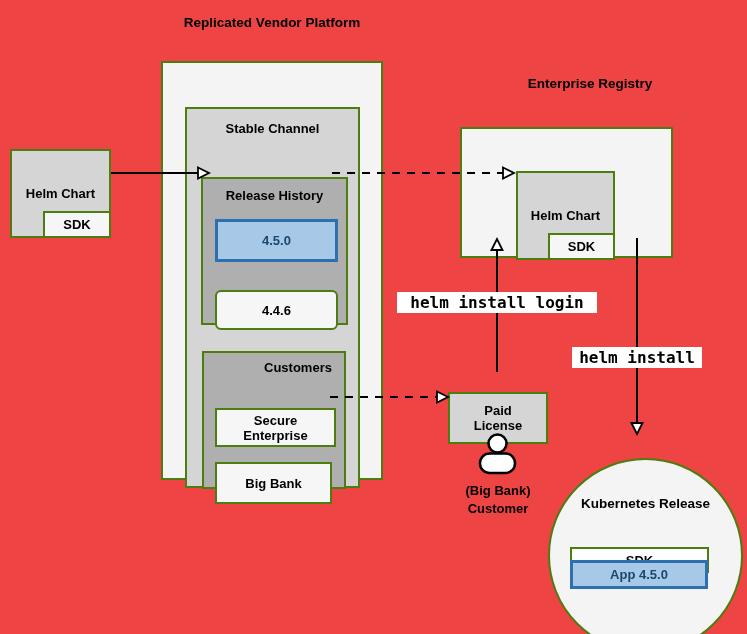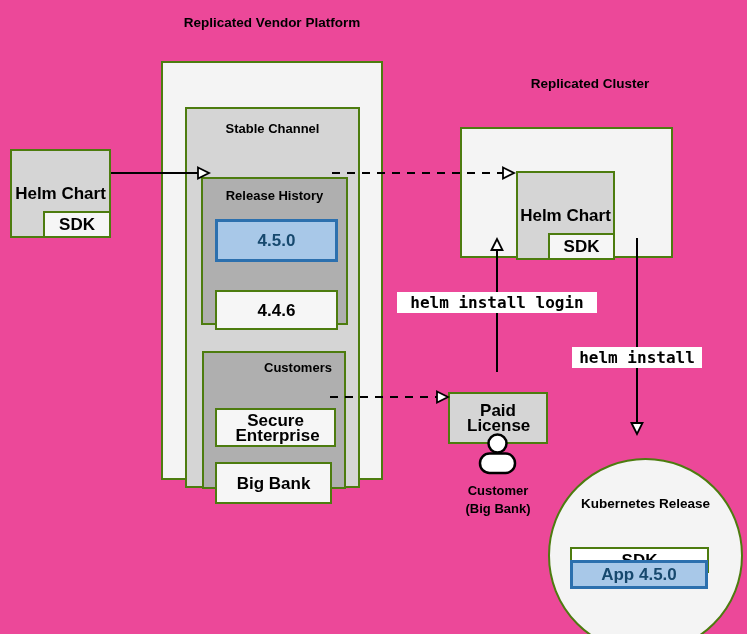--- a/index.html
+++ b/index.html
@@ -1,24 +1,24 @@
 <!DOCTYPE html>
 <html style="--highlight-fill: #A8C8E8; --highlight-border: #2C70AE; --highlight-text: #17496E; --gray-lightest: #F4F4F4; --gray-mid: #D5D5D5; --gray-dark: #AFAFAF; --near-white: #F6F6F6;"><head>
 <meta charset="utf-8">
 <style>
   html,body{margin:0;padding:0;background:#fff;}
   .canvas{
-    position:relative;width:747px;height:634px;background:#ec4899;overflow:hidden;
+    position:relative;width:747px;height:634px;background:#ef4444;overflow:hidden;
     font-family:"Liberation Sans","DejaVu Sans",sans-serif;
     font-weight:700;color:#000;
   }
   .abs{position:absolute;box-sizing:border-box;}
   .box{border:2px solid #4d7c0f;margin-top:20px;}
   .ctr{display:flex;align-items:center;justify-content:center;text-align:center;}
-  .lbl{font-size:17px;line-height:15px;}
+  .lbl{font-size:13px;line-height:15px;}
   .title{font-size:13.5px;text-align:center;}
   
   .fill-lightest{background:var(--gray-lightest,#F4F4F4);}
   .fill-mid{background:var(--gray-mid,#D5D5D5);}
   .fill-dark{background:var(--gray-dark,#AFAFAF);}
   .fill-white{background:var(--near-white,#F6F6F6);}
   .fill-pure{background:#FFFFFF;}
   .blue-box{
     background:var(--highlight-fill,#A8C8E8);
     border:3px solid var(--highlight-border,#2C70AE);
@@ -42,53 +42,53 @@
   <div class="abs title" style="left:161px;top:15px;width:222px;">Replicated Vendor Platform</div>
 
   <div class="abs box fill-lightest" style="left:161px;top:41px;width:222px;height:419px;">
 
     <div class="abs box fill-mid" style="left:22px;top:24px;width:175px;height:381px;">
       <div class="section-label" style="padding-top:12px;">Stable Channel</div>
 
       <div class="abs box fill-dark" style="left:14px;top:48px;width:147px;height:148px;">
         <div class="section-label" style="padding-top:9px;">Release History</div>
         <div class="abs blue-box ctr lbl" style="left:12px;top:40px;width:123px;height:43px;">4.5.0</div>
-        <div class="abs box fill-white ctr lbl" style="left:12px;top:91px;width:123px;height:40px;">4.4.6</div>
+        <div class="abs box fill-white ctr lbl" style="left:12px;top:91px;width:123px;height:40px;border-radius:6px;">4.4.6</div>
       </div>
 
       <div class="abs box fill-dark" style="left:15px;top:222px;width:144px;height:138px;">
         <div class="section-label" style="padding-top:7px;padding-left:48px;">Customers</div>
         <div class="abs box fill-white ctr lbl" style="left:11px;top:35px;width:121px;height:39px;">
           <span style="max-width:80px;display:inline-block;">Secure Enterprise</span>
         </div>
         <div class="abs box fill-white ctr lbl" style="left:11px;top:89px;width:117px;height:42px;">Big Bank</div>
       </div>
     </div>
   </div>
 
   <div class="abs box fill-mid ctr lbl" style="left:10px;top:129px;width:101px;height:89px;">
     <span>Helm Chart</span>
     <div class="abs box fill-white ctr lbl" style="right:-2px;bottom:-2px;width:68px;height:27px;">SDK</div>
   </div>
 
-  <div class="abs title" style="left:460px;top:76px;width:260px;">Replicated Cluster</div>
+  <div class="abs title" style="left:460px;top:76px;width:260px;">Enterprise Registry</div>
   <div class="abs box fill-lightest" style="left:460px;top:107px;width:213px;height:131px;">
     <div class="abs box fill-mid ctr lbl" style="left:54px;top:22px;width:99px;height:89px;">
       <span>Helm Chart</span>
       <div class="abs box fill-white ctr lbl" style="right:-2px;bottom:-2px;width:67px;height:27px;">SDK</div>
     </div>
   </div>
 
   <div class="abs box fill-mid ctr lbl" style="left:448px;top:372px;width:100px;height:52px;justify-content:center;">
     <span style="max-width:62px;display:inline-block;">Paid License</span>
   </div>
 
   <div class="abs" style="left:438px;top:482px;width:120px;text-align:center;font-size:13px;line-height:18px;">
+    <div>(Big Bank)</div>
     <div>Customer</div>
-    <div>(Big Bank)</div>
   </div>
 
   <div class="abs box circle fill-lightest" style="left:548px;top:438px;width:195px;height:195px;">
     <div class="abs title" style="left:0;right:0;top:36px;">Kubernetes Release</div>
     <div class="abs box fill-pure ctr lbl" style="left:20px;top:67px;width:139px;height:26px;">SDK</div>
     <div class="abs blue-box ctr lbl" style="left:20px;top:100px;width:138px;height:29px;">App 4.5.0</div>
   </div>
 
   <div class="abs cmd" style="left:397px;top:292px;width:200px;height:21px;">helm install login</div>
   <div class="abs cmd" style="left:572px;top:347px;width:130px;height:21px;">helm install</div>

